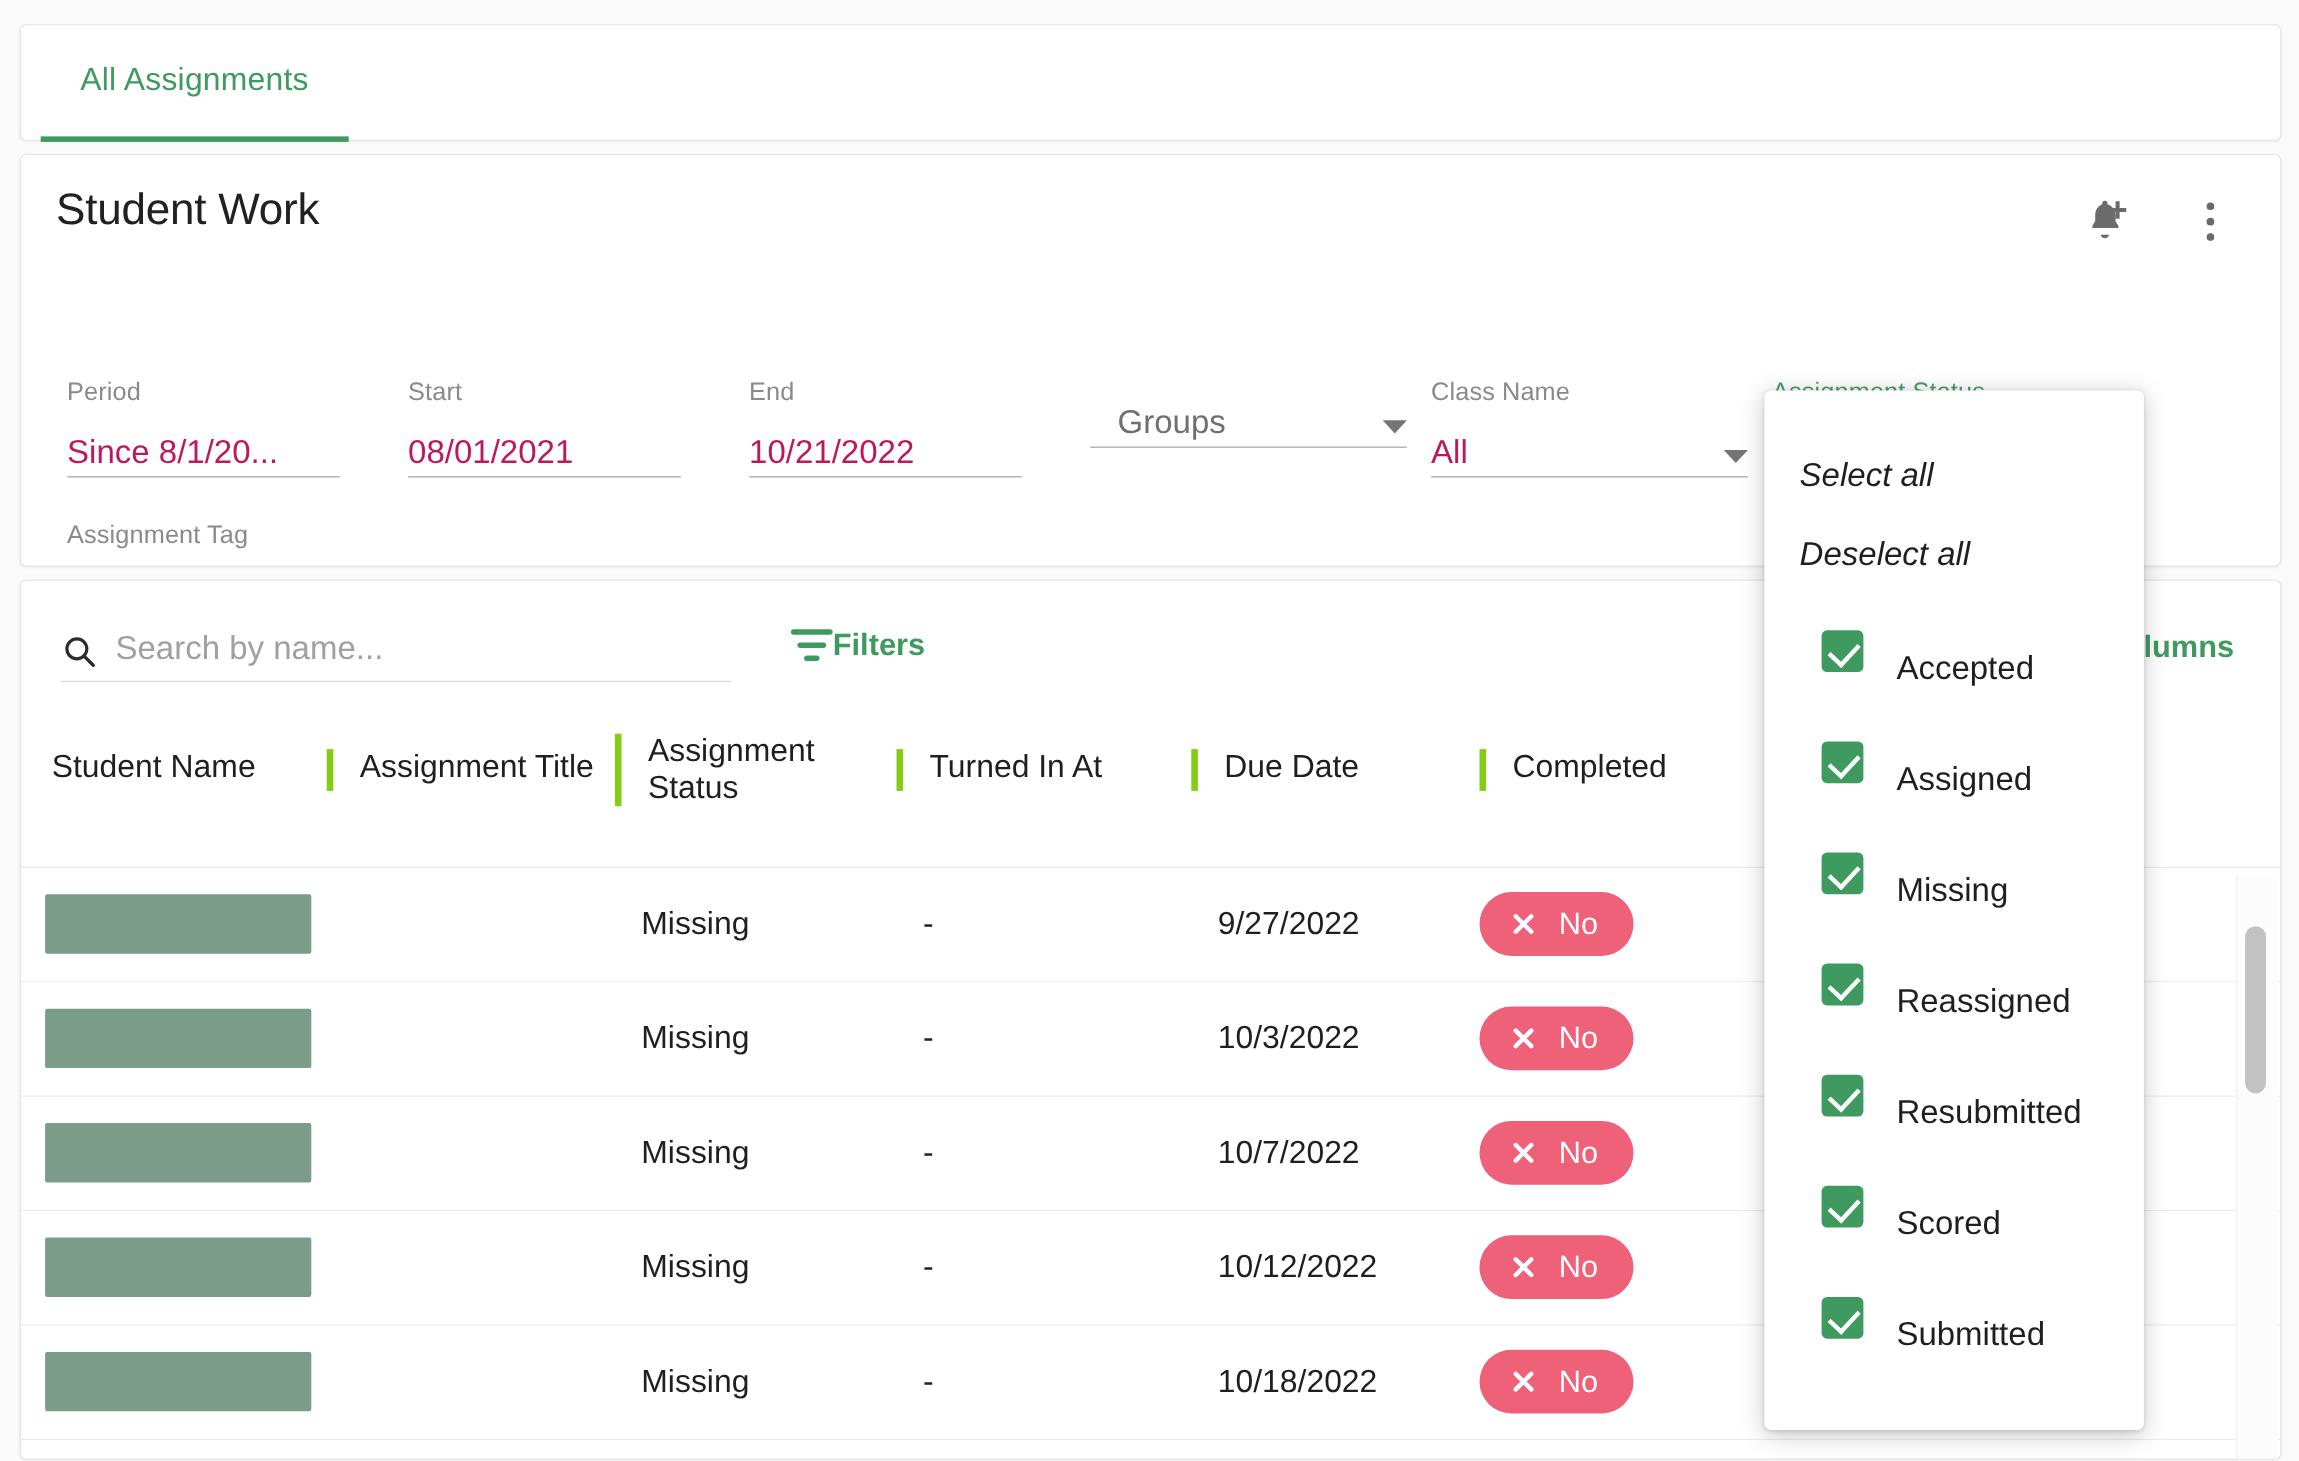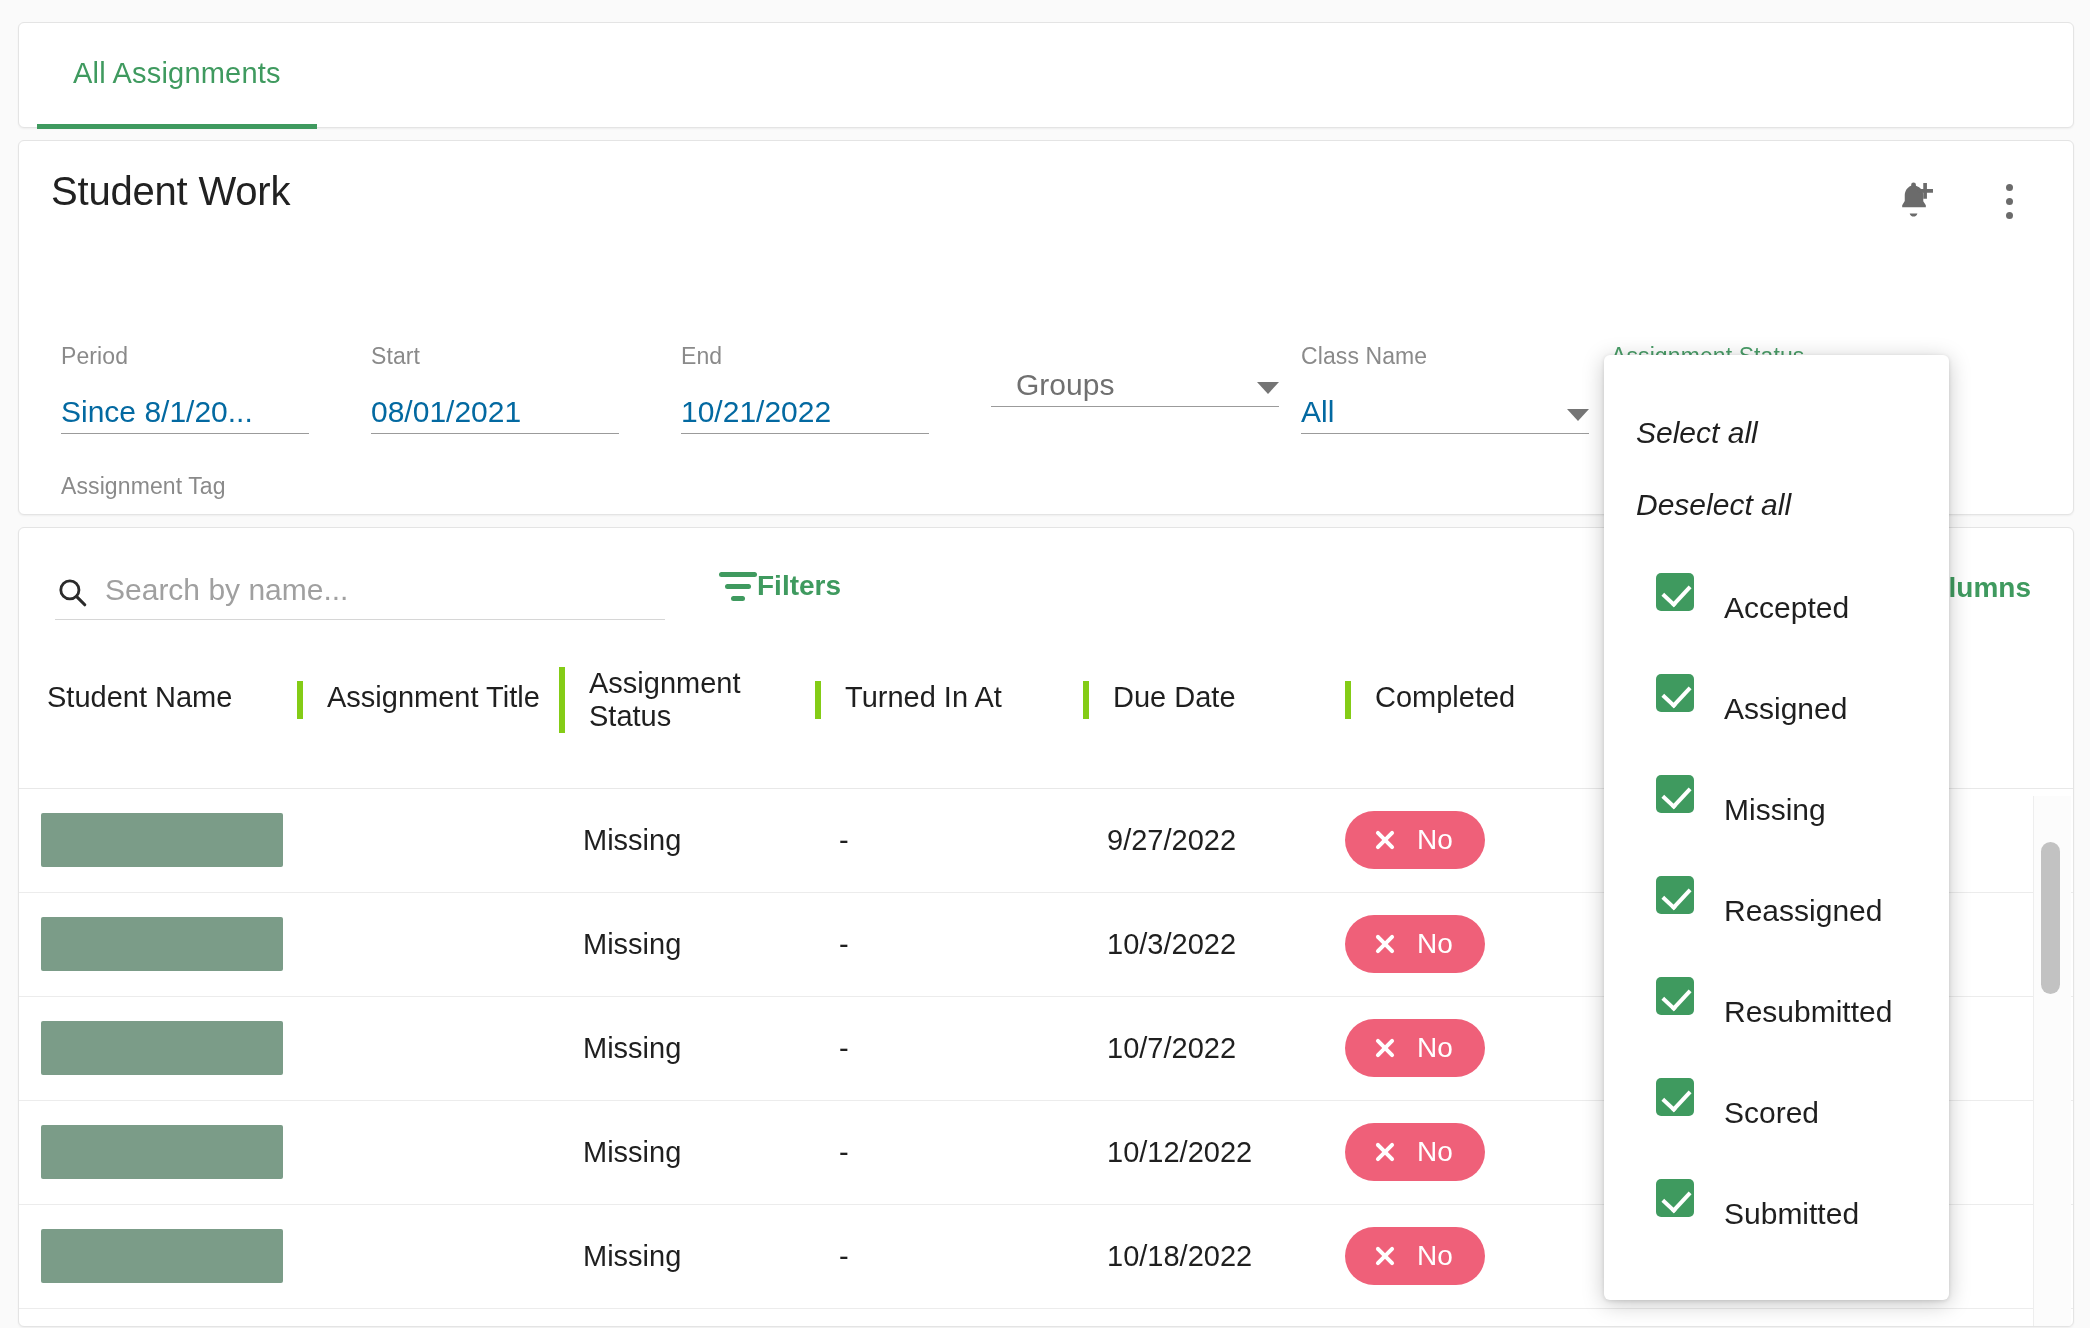--- a/index.html
+++ b/index.html
@@ -46,21 +46,21 @@
     font-size: 23px; color: #8a8a8a; font-weight: 400; letter-spacing: .1px;
     white-space: nowrap;
   }
   .field.active .f-label { color: #4a9d68; }
   .f-control {
     margin-top: 18px; position: relative;
     border-bottom: 1px solid #9b9b9b; height: 46px;
     display: flex; align-items: flex-end; justify-content: space-between;
   }
   .field.active .f-control { border-bottom: 3px solid #3f9a5f; }
-  .f-value { font-size: 30px; color: #0369a1; line-height: 1; padding-bottom: 6px; white-space: nowrap; }
+  .f-value { font-size: 30px; color: #be185d; line-height: 1; padding-bottom: 6px; white-space: nowrap; }
   .f-value.placeholder { color: #707070; margin-left: 25px; }
   .caret-down {
     width: 0; height: 0; border-left: 11px solid transparent; border-right: 11px solid transparent;
     border-top: 12px solid #757575; margin-bottom: 12px;
   }
   .caret-up {
     width: 0; height: 0; border-left: 11px solid transparent; border-right: 11px solid transparent;
     border-bottom: 12px solid #5f5f5f; margin-bottom: 12px;
   }
 

